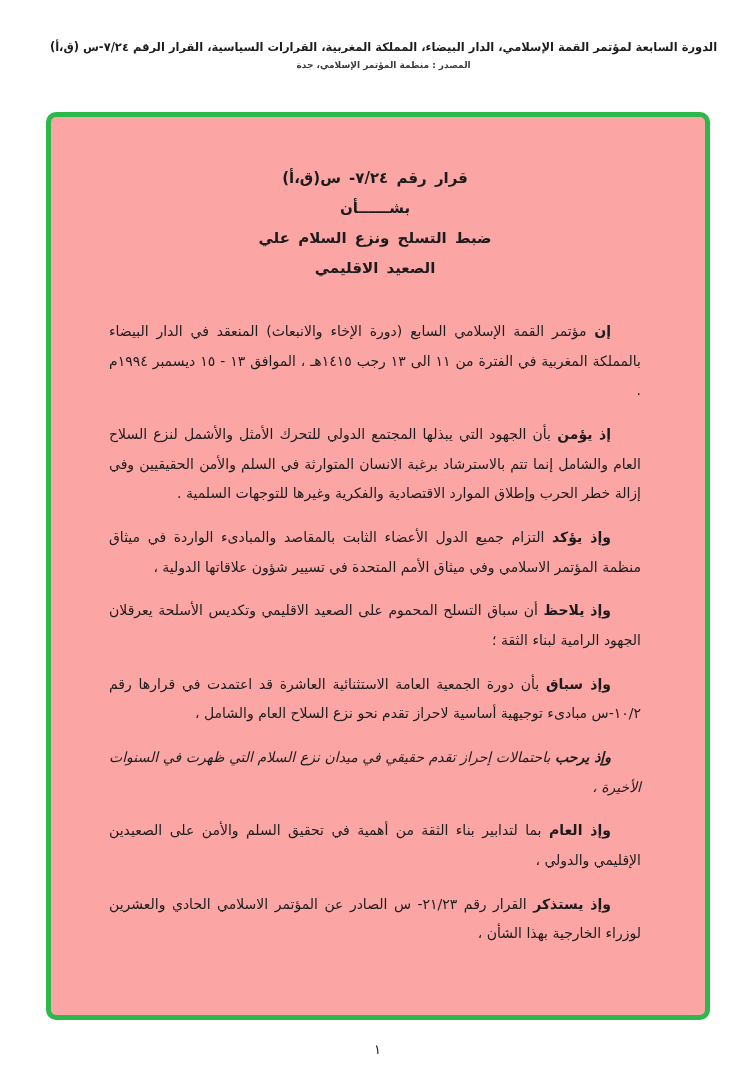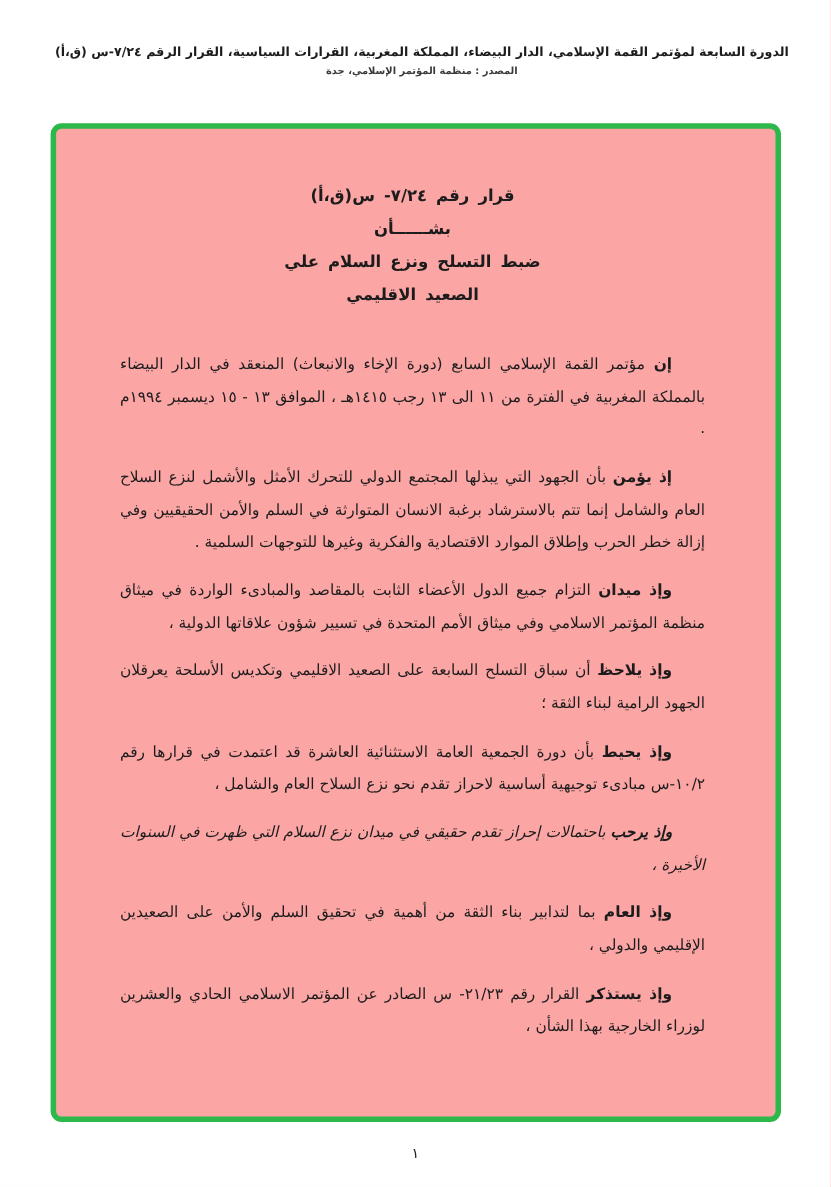--- a/index.html
+++ b/index.html
@@ -105,31 +105,31 @@
         <span class="lead">إن</span>
         <span>مؤتمر القمة الإسلامي السابع (دورة الإخاء والانبعاث) المنعقد في الدار البيضاء بالمملكة المغربية في الفترة من ١١ الى ١٣ رجب ١٤١٥هـ ، الموافق ١٣ - ١٥ ديسمبر ١٩٩٤م .</span>
       </p>
 
       <p class="para">
         <span class="lead">إذ يؤمن</span>
         <span>بأن الجهود التي يبذلها المجتمع الدولي للتحرك الأمثل والأشمل لنزع السلاح العام والشامل إنما تتم بالاسترشاد برغبة الانسان المتوارثة في السلم والأمن الحقيقيين وفي إزالة خطر الحرب وإطلاق الموارد الاقتصادية والفكرية وغيرها للتوجهات السلمية .</span>
       </p>
 
       <p class="para">
-        <span class="lead">وإذ ميدان</span>
+        <span class="lead">وإذ يؤكد</span>
         <span>التزام جميع الدول الأعضاء الثابت بالمقاصد والمبادىء الواردة في ميثاق منظمة المؤتمر الاسلامي وفي ميثاق الأمم المتحدة في تسيير شؤون علاقاتها الدولية ،</span>
       </p>
 
       <p class="para">
         <span class="lead">وإذ يلاحظ</span>
-        <span>أن سباق التسلح السابعة على الصعيد الاقليمي وتكديس الأسلحة يعرقلان الجهود الرامية لبناء الثقة ؛</span>
+        <span>أن سباق التسلح المحموم على الصعيد الاقليمي وتكديس الأسلحة يعرقلان الجهود الرامية لبناء الثقة ؛</span>
       </p>
 
       <p class="para">
-        <span class="lead">وإذ يحيط</span>
+        <span class="lead">وإذ سباق</span>
         <span>بأن دورة الجمعية العامة الاستثنائية العاشرة قد اعتمدت في قرارها رقم ١٠/٢-س مبادىء توجيهية أساسية لاحراز تقدم نحو نزع السلاح العام والشامل ،</span>
       </p>
 
 
       <p class="para italic">
         <span class="lead">وإذ يرحب</span>
         <span>باحتمالات إحراز تقدم حقيقي في ميدان نزع السلام التي ظهرت في السنوات الأخيرة ،</span>
       </p>
 
       <p class="para">

